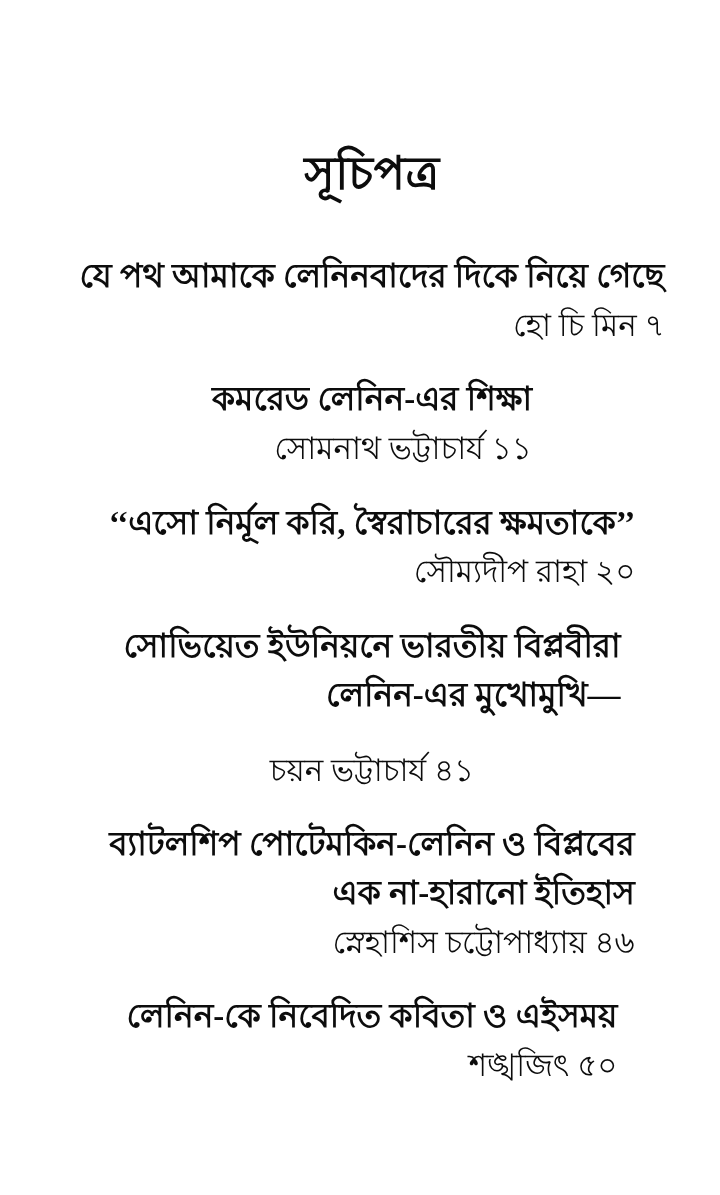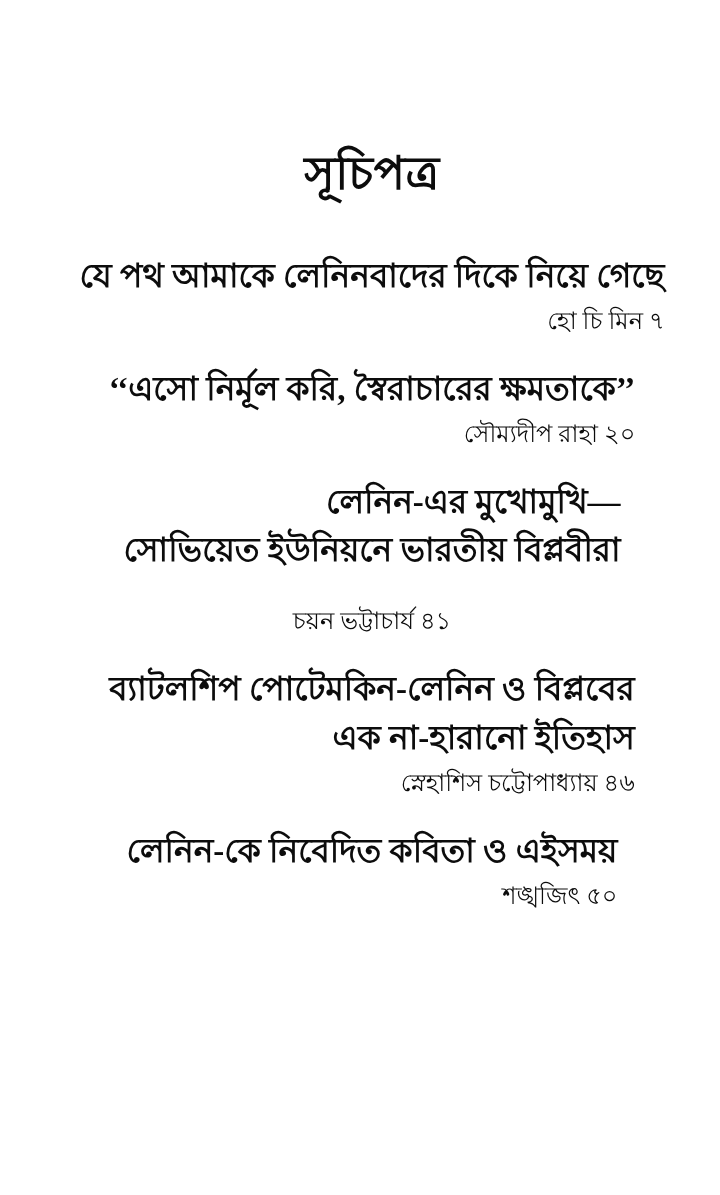--- a/index.html
+++ b/index.html
@@ -37,50 +37,54 @@
     margin-bottom: 26px;
     text-align: right;
   }
   .entry-title-line {
     font-size: 33px;
     font-weight: 700;
     line-height: 1.48;
     white-space: nowrap;
   }
   .entry-byline {
-    font-size: 24px;
+    font-size: 31px;
     font-weight: 400;
     line-height: 1.5;
     margin-top: 2px;
     white-space: nowrap;
   }
 </style>
 </head>
 <body>
 
 <div class="page">
 
   <h1 class="page-title">সূচিপত্র</h1>
 
   <div class="toc">
 
     <div class="toc-entry">
       <div class="entry-title-line">যে পথ আমাকে লেনিনবাদের দিকে নিয়ে গেছে</div>
       <div class="entry-byline">হো চি মিন ৭</div>
     </div>
 
+    <div class="toc-entry">
+      <div class="entry-title-line">কমরেড  লেনিন-এর শিক্ষা</div>
+      <div class="entry-byline">সোমনাথ ভট্টাচার্য ১১</div>
+    </div>
 
     <div class="toc-entry">
       <div class="entry-title-line">‘‘এসো নির্মূল করি, স্বৈরাচারের ক্ষমতাকে’’</div>
       <div class="entry-byline">সৌম্যদীপ রাহা ২০</div>
     </div>
 
     <div class="toc-entry">
+      <div class="entry-title-line">সোভিয়েত ইউনিয়নে ভারতীয় বিপ্লবীরা</div>
       <div class="entry-title-line">লেনিন-এর মুখোমুখি—</div>
-      <div class="entry-title-line">সোভিয়েত ইউনিয়নে ভারতীয় বিপ্লবীরা</div>
     </div>
 
     <div class="toc-entry">
       <div class="entry-byline">চয়ন ভট্টাচার্য ৪১</div>
     </div>
 
     <div class="toc-entry">
       <div class="entry-title-line">ব্যাটলশিপ পোটেমকিন-লেনিন ও বিপ্লবের</div>
       <div class="entry-title-line">এক না-হারানো ইতিহাস</div>
       <div class="entry-byline">স্নেহাশিস চট্টোপাধ্যায় ৪৬</div>

